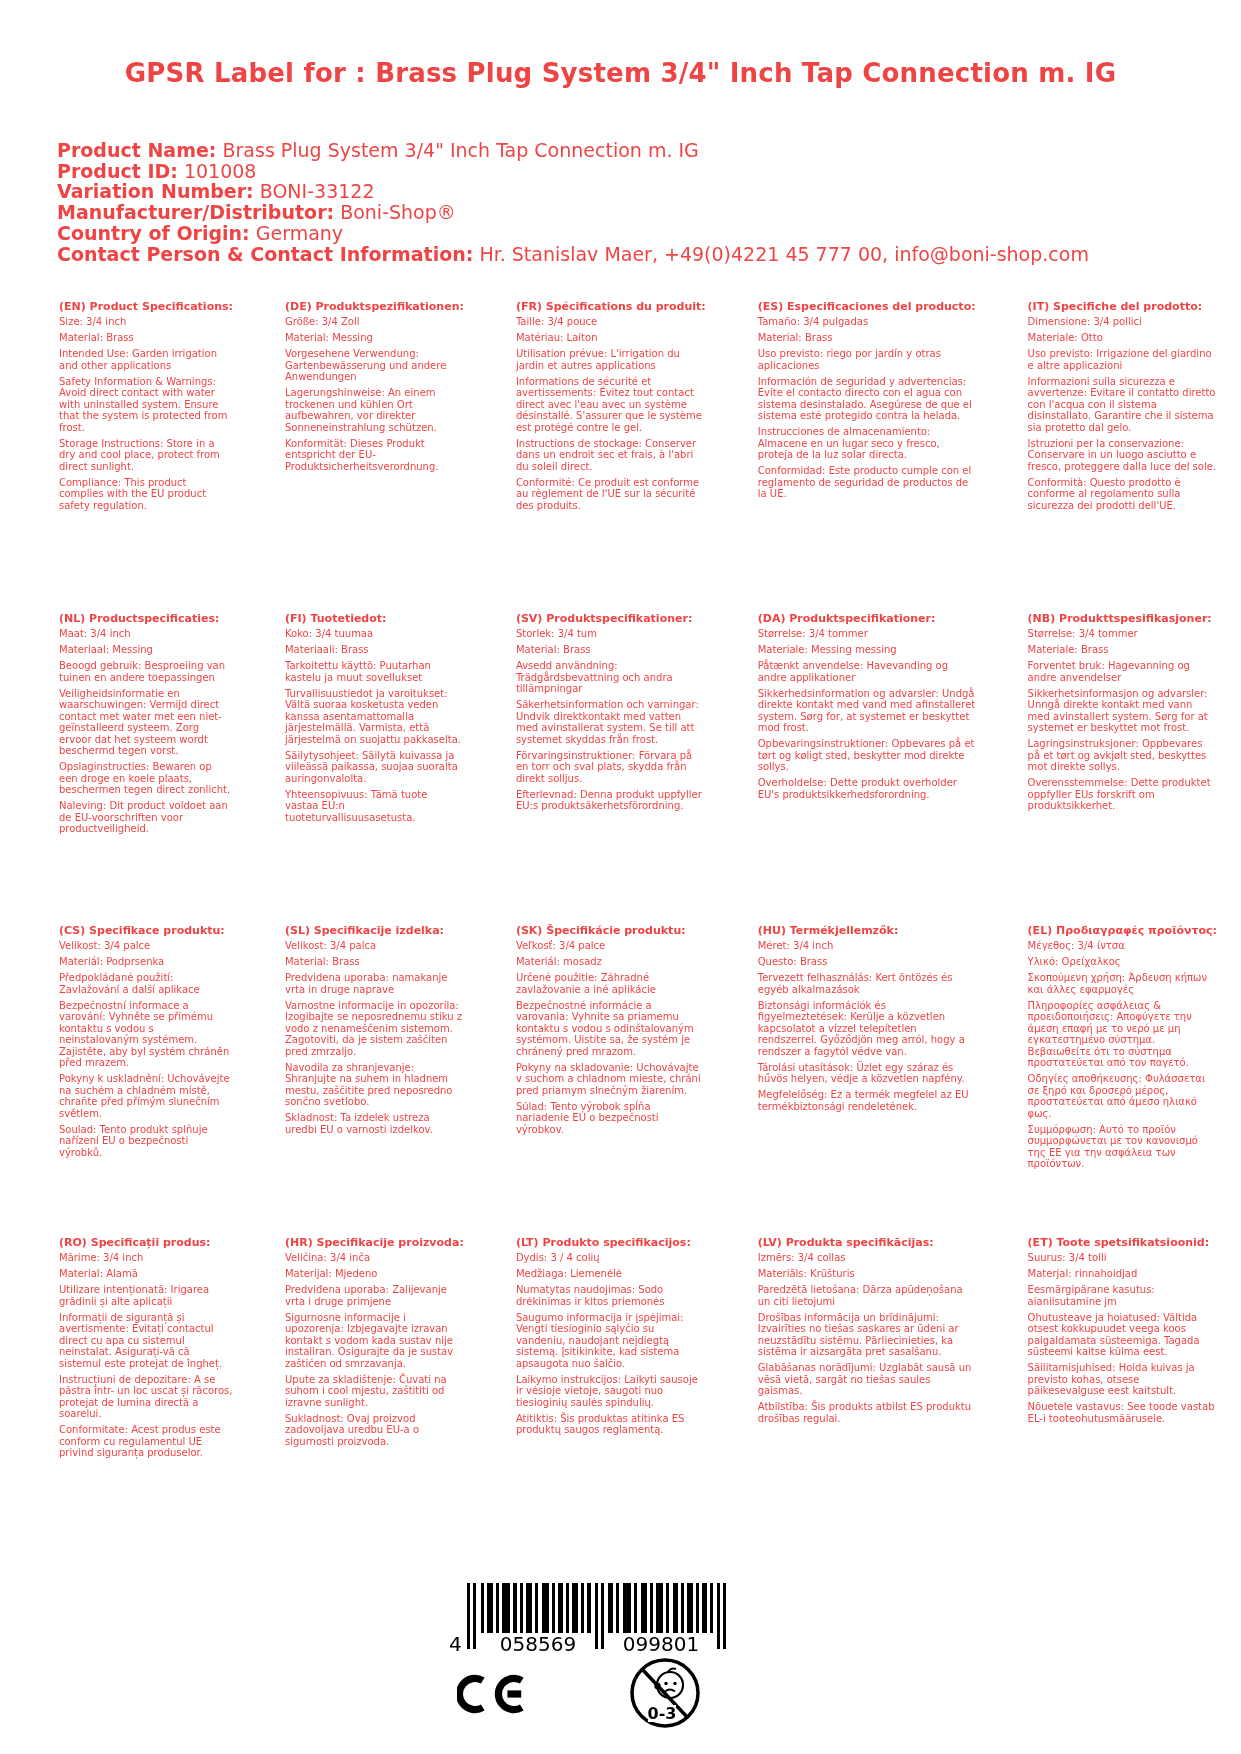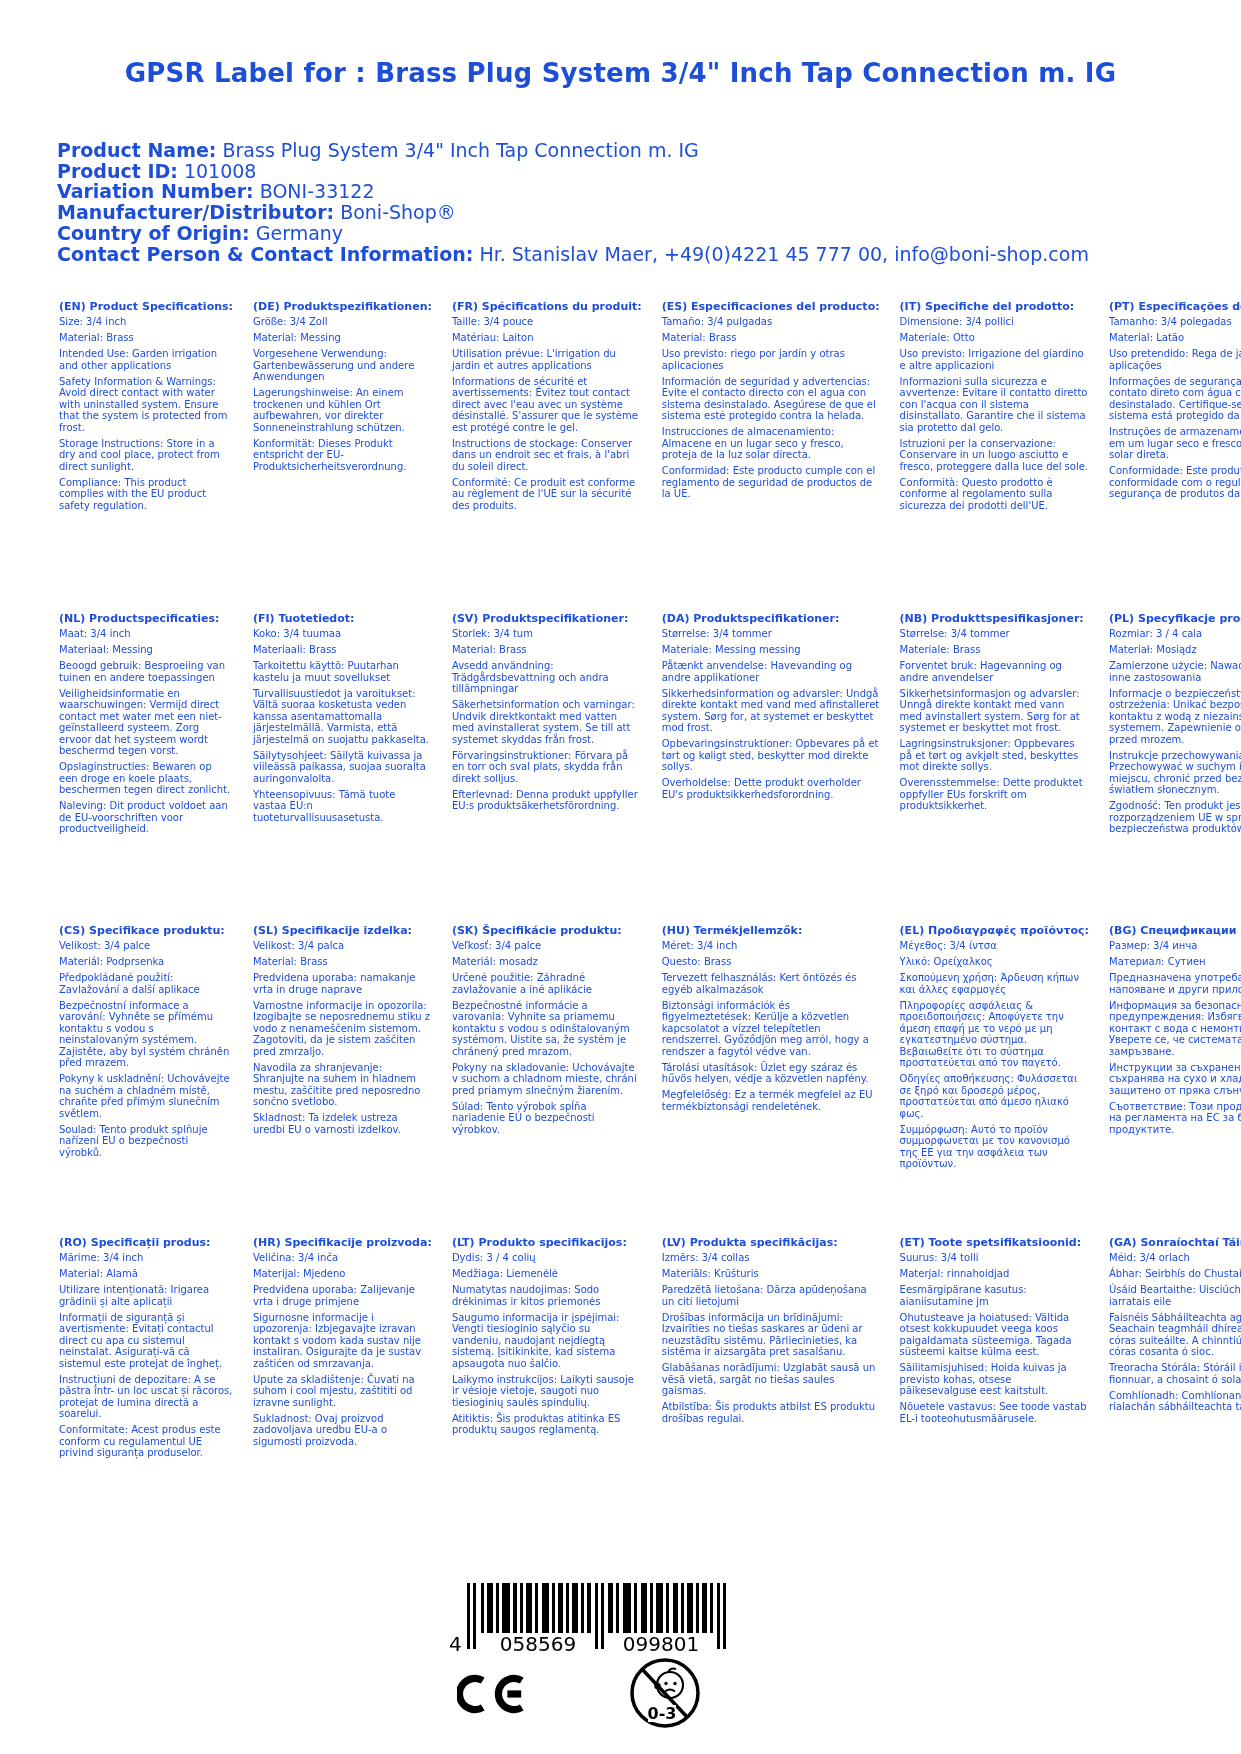--- a/index.html
+++ b/index.html
@@ -1,21 +1,21 @@
 <!DOCTYPE html>
 <html><head>
 <meta charset="utf-8">
 <style>
   html, body { margin: 0; padding: 0; background: #ffffff; overflow: hidden; }
   .page {
     position: relative;
     width: 1241px;
     height: 1754px;
     background: #ffffff;
-    color: #1d4ed8;
+    color: #ef4444;
     font-family: "DejaVu Sans", "Liberation Sans", sans-serif;
   }
   .doc-title {
     position: absolute;
     top: 58px; left: 0; width: 100%;
     margin: 0;
     text-align: center;
     font-size: 26px;
     font-weight: bold;
     letter-spacing: 0.2px;
@@ -30,21 +30,21 @@
     white-space: nowrap;
   }
   .info-label { font-weight: bold; }
   .info-value { font-weight: normal; }
   .language-grid {
     position: absolute;
     top: 300px; left: 59px;
     width: 1150px;
     display: grid;
     grid-template-columns: repeat(6, 1fr);
-    column-gap: 20px;
+    column-gap: 52px;
     grid-auto-rows: 312px;
   }
   .cell { overflow: visible; }
   .cell-header {
     font-size: 11px;
     font-weight: bold;
     line-height: 13px;
     margin: 0 0 3px 0;
     white-space: nowrap;
   }

